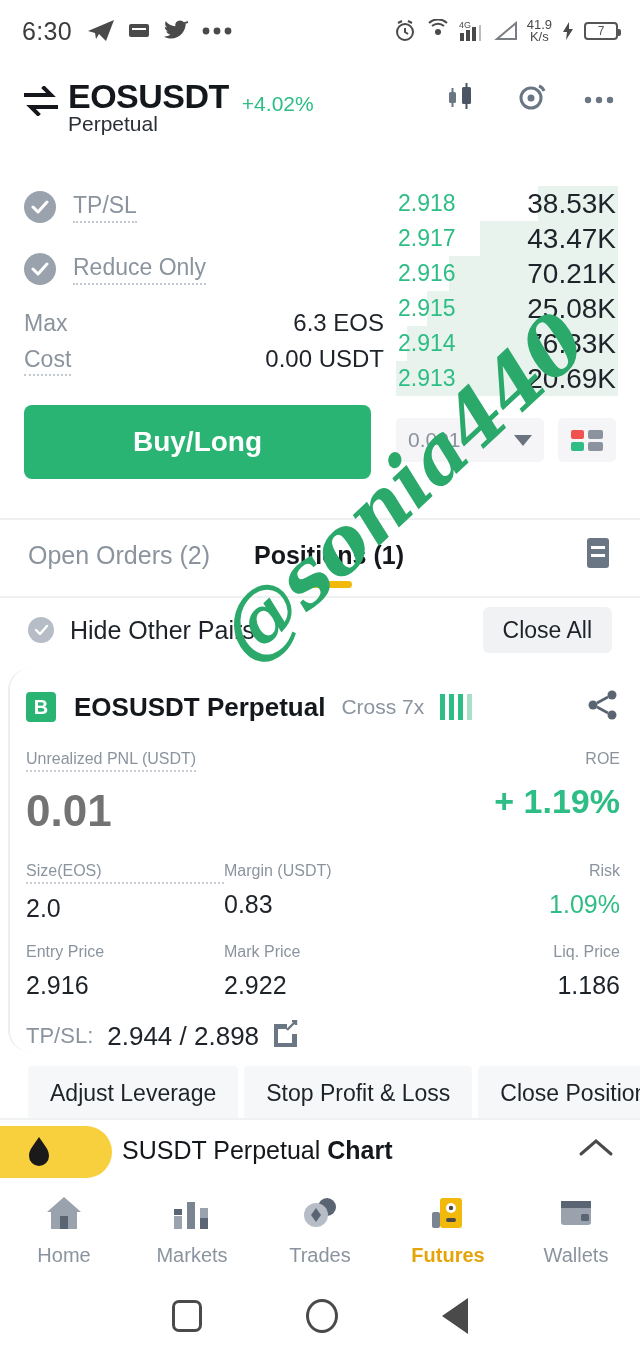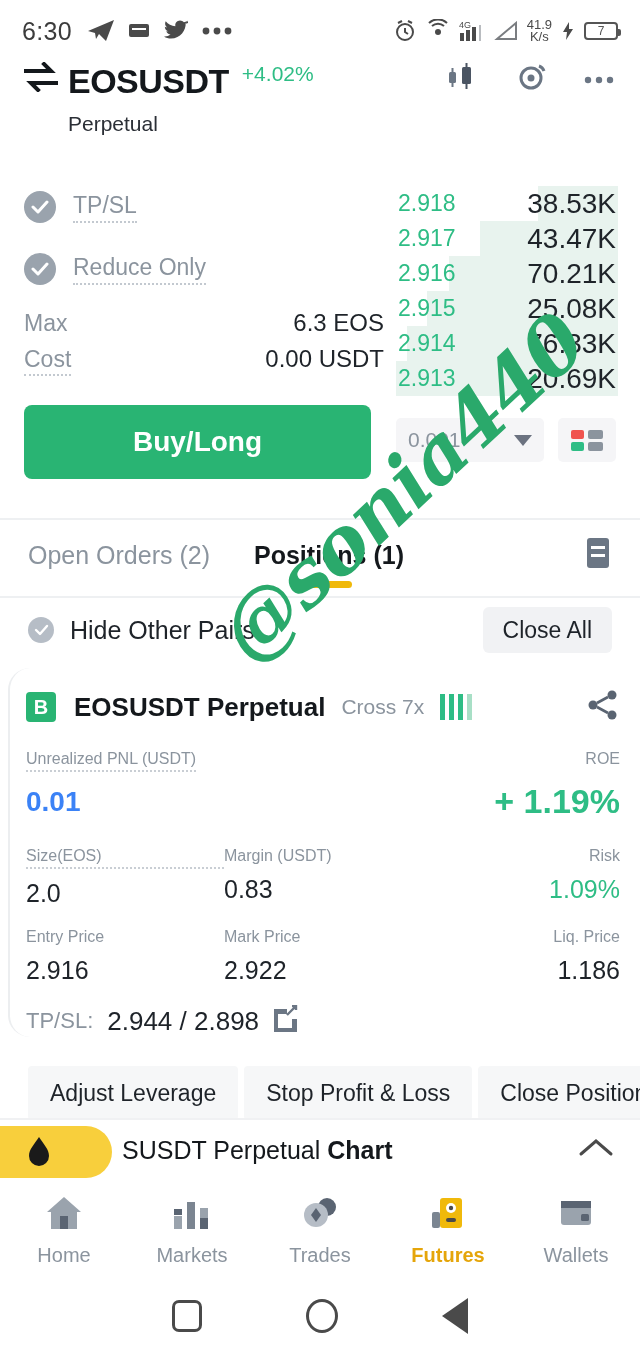--- a/index.html
+++ b/index.html
@@ -37,21 +37,21 @@
   .battery::after {
     content: ""; position: absolute; right: -5px; top: 5px;
     width: 3px; height: 7px; background: #555; border-radius: 0 2px 2px 0;
   }
 
   
   .header {
     position: absolute; top: 62px; left: 0; width: 640px; height: 105px;
     padding: 0 24px;
   }
-  .hdr-row { display: flex; align-items: flex-start; height: 54px; }
+  .hdr-row { display: flex; align-items: flex-end; height: 54px; }
   .swap-icon { width: 34px; height: 30px; margin-right: 10px; flex: none; }
   .pair-name { font-size: 34px; font-weight: bold; color: #14181c; letter-spacing: -0.5px; }
   .pair-change { font-size: 21px; color: #2ebd85; margin-left: 13px; font-weight: 500; }
   .hdr-icons { margin-left: auto; display: flex; align-items: center; gap: 36px; }
   .hdr-sub { font-size: 21px; color: #2b2f36; padding-left: 44px; margin-top: -4px; }
 
   
   .orderform { position: absolute; top: 185px; left: 24px; width: 360px; }
   .chk-row { display: flex; align-items: center; height: 44px; margin-bottom: 18px; }
   .chk {
@@ -150,21 +150,21 @@
   .pos-title { font-size: 26px; color: #14181c; font-weight: bold; margin-left: 18px; }
   .pos-mode { font-size: 21px; color: #8b949e; margin-left: 16px; }
   .risk-bars { display: flex; gap: 4px; margin-left: 16px; align-items: flex-end; }
   .risk-bars i { display: block; width: 5px; height: 26px; background: #2ebd85; }
   .risk-bars i.dim { background: #a8dfc6; }
   .share-icon { margin-left: auto; }
 
   .pnl-row { display: flex; align-items: flex-start; justify-content: space-between; margin-top: 18px; }
   .lbl { font-size: 16px; color: #8b949e; }
   .lbl.dotted { border-bottom: 2px dotted #c9ced4; padding-bottom: 2px; display: inline-block; }
-  .pnl-big { font-size: 28px; color: #3b82f6; font-weight: bold; margin-top: 14px; }
+  .pnl-big { font-size: 44px; color: #737373; font-weight: bold; margin-top: 14px; }
   .roe-big { font-size: 34px; color: #2ebd85; font-weight: bold; margin-top: 14px; text-align: right; }
 
   .grid3 { display: grid; grid-template-columns: 1fr 1fr 1fr; margin-top: 26px; row-gap: 20px; }
   .g-cell .lbl { display: block; }
   .g-cell .val { font-size: 25px; color: #1e2329; margin-top: 10px; }
   .g-cell.right { text-align: right; }
   .g-cell .val.green { color: #2ebd85; }
 
   .tpsl-row { display: flex; align-items: center; margin-top: 20px; }
   .tpsl-lbl { font-size: 22px; color: #8b949e; }

